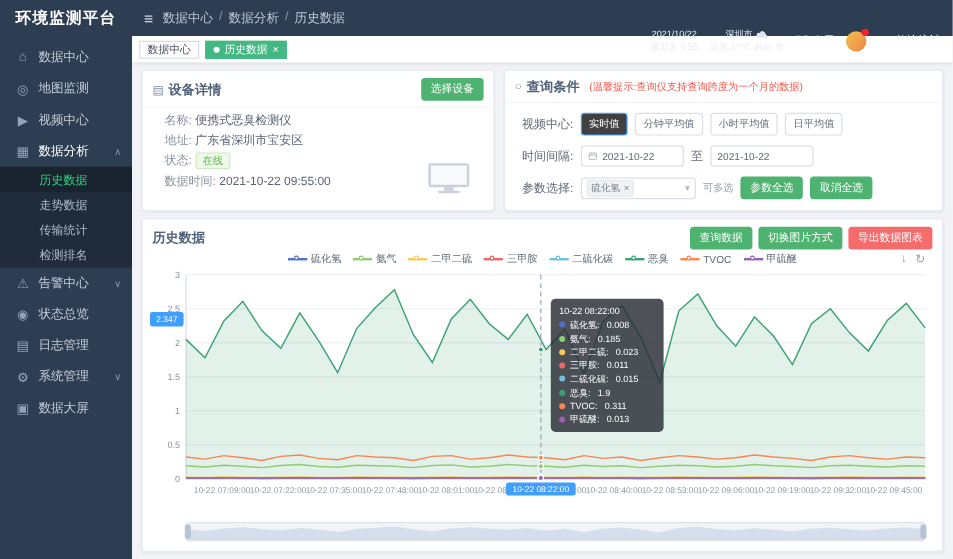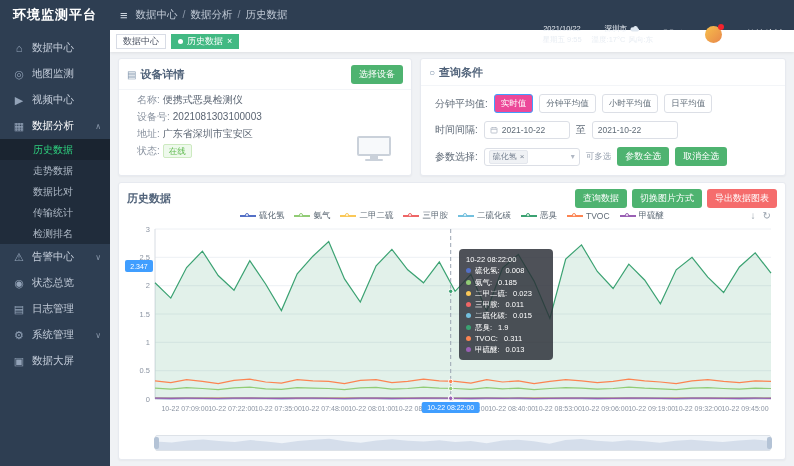--- a/index.html
+++ b/index.html
@@ -51,21 +51,21 @@
   .status-tag { display: inline-block; background: #eef9ec; color: #5db94c; border: 1px solid #cdeac0; border-radius: 2px; font-size: 8.5px; padding: 0 5px; line-height: 12px; margin-left: 3px; }
   .monitor { position: absolute; right: 20px; bottom: 14px; width: 34px; }
   .mscreen { width: 34px; height: 20px; border: 2px solid #cad1da; border-radius: 2px; background: #f7f9fb; }
   .mneck { width: 8px; height: 3px; background: #cad1da; margin: 0 auto; }
   .mbase { width: 18px; height: 2px; background: #cad1da; margin: 0 auto; border-radius: 1px; }
 
   #query-panel { left: 420px; top: 58px; width: 366px; height: 118px; }
   .tip { color: #f5564a; font-size: 8.5px; margin-left: 4px; font-weight: normal; white-space: nowrap; }
   .q-row { display: flex; align-items: center; gap: 6px; padding: 8px 0 0 14px; font-size: 10px; color: #606b78; }
   .cat-btn { font-size: 8.5px; padding: 2.5px 6px; border-radius: 3px; border: 1px solid #dcdfe6; background: #fff; color: #5f6b77; cursor: pointer; font-family: inherit; }
-  .cat-btn.active { background: #ec4899; border-color: #409eff; color: #fff; }
+  .cat-btn.active { background: #404040; border-color: #409eff; color: #fff; }
   .date-input { display: flex; align-items: center; gap: 4px; width: 86px; height: 18px; border: 1px solid #dcdfe6; border-radius: 3px; padding: 0 5px; font-size: 8.5px; color: #5f6b77; background: #fff; cursor: pointer; }
   .select-box { display: flex; align-items: center; gap: 3px; width: 96px; height: 18px; border: 1px solid #dcdfe6; border-radius: 3px; padding: 0 4px; background: #fff; cursor: pointer; }
   .param-tag { display: inline-flex; align-items: center; gap: 3px; background: #f0f2f5; border: 1px solid #e4e7ed; border-radius: 2px; font-size: 8px; color: #7a8594; padding: 0 3px; line-height: 12px; }
   .caret { margin-left: auto; color: #b0b8c4; font-size: 8px; }
   .hint { font-size: 8.5px; color: #98a2b0; }
 
   #history-panel { left: 118px; top: 182px; width: 668px; height: 278px; }
   .head-buttons { margin-left: auto; display: flex; gap: 5px; }
   .toolbox { position: absolute; right: 14px; top: 27px; display: flex; gap: 7px; color: #98a2ad; font-size: 10px; z-index: 3; }
   .toolbox span { cursor: pointer; }
@@ -154,23 +154,20 @@
       <span class="chevron">∧</span>
     </div>
     <div class="submenu">
       <div class="menu-item active">
         <span>历史数据</span>
       </div>
       <div class="menu-item">
         <span>走势数据</span>
       </div>
       <div class="menu-item">
-        <span>数据比对</span>
-      </div>
-      <div class="menu-item">
         <span>传输统计</span>
       </div>
       <div class="menu-item">
         <span>检测排名</span>
       </div>
     </div>
     <div class="menu-item">
       <span class="micon">⚠</span>
       <span>告警中心</span>
       <span class="chevron">∨</span>
@@ -210,44 +207,45 @@
       <div class="panel-title">
         <span class="ticon">▤</span>
         <span>设备详情</span>
       </div>
       <button class="btn btn-green" style="margin-left:auto;font-family:Liberation Mono, monospace;">选择设备</button>
     </div>
     <div class="field-row">
       <span>名称:</span><span class="field-value">便携式恶臭检测仪</span>
     </div>
     <div class="field-row">
-      <span>设备号:</span><span class="field-value">2021081303100003</span>
-    </div>
-    <div class="field-row">
       <span>地址:</span><span class="field-value">广东省深圳市宝安区</span>
     </div>
     <div class="field-row">
       <span>状态:</span><span class="status-tag">在线</span>
+    </div>
+    <div class="field-row">
+      <span>数据时间:</span><span class="field-value">2021-10-22 09:55:00</span>
     </div>
     <div class="monitor">
       <div class="mscreen"></div>
         <div class="mneck"></div>
         <div class="mbase"></div>
     </div>
   </div>
 
   <div class="panel" id="query-panel">
     <div class="panel-head">
       <div class="panel-title">
         <span class="ticon">○</span>
         <span>查询条件</span>
+        <span class="tip">(温馨提示:查询仅支持查询跨度为一个月的数据)</span>
       </div>
     </div>
     <div class="q-row">
-      <span>分钟平均值:</span>
+      <span>视频中心:</span>
       <button class="cat-btn active">实时值</button>
       <button class="cat-btn">分钟平均值</button>
       <button class="cat-btn">小时平均值</button>
       <button class="cat-btn">日平均值</button>
     </div>
     <div class="q-row">
       <span>时间间隔:</span>
       <span class="date-input">
         <svg width="8" height="8" viewBox="0 0 24 24">
             <rect x="3" y="5" width="18" height="16" rx="2" fill="none" stroke="#b0b8c4" stroke-width="2.4"></rect>

